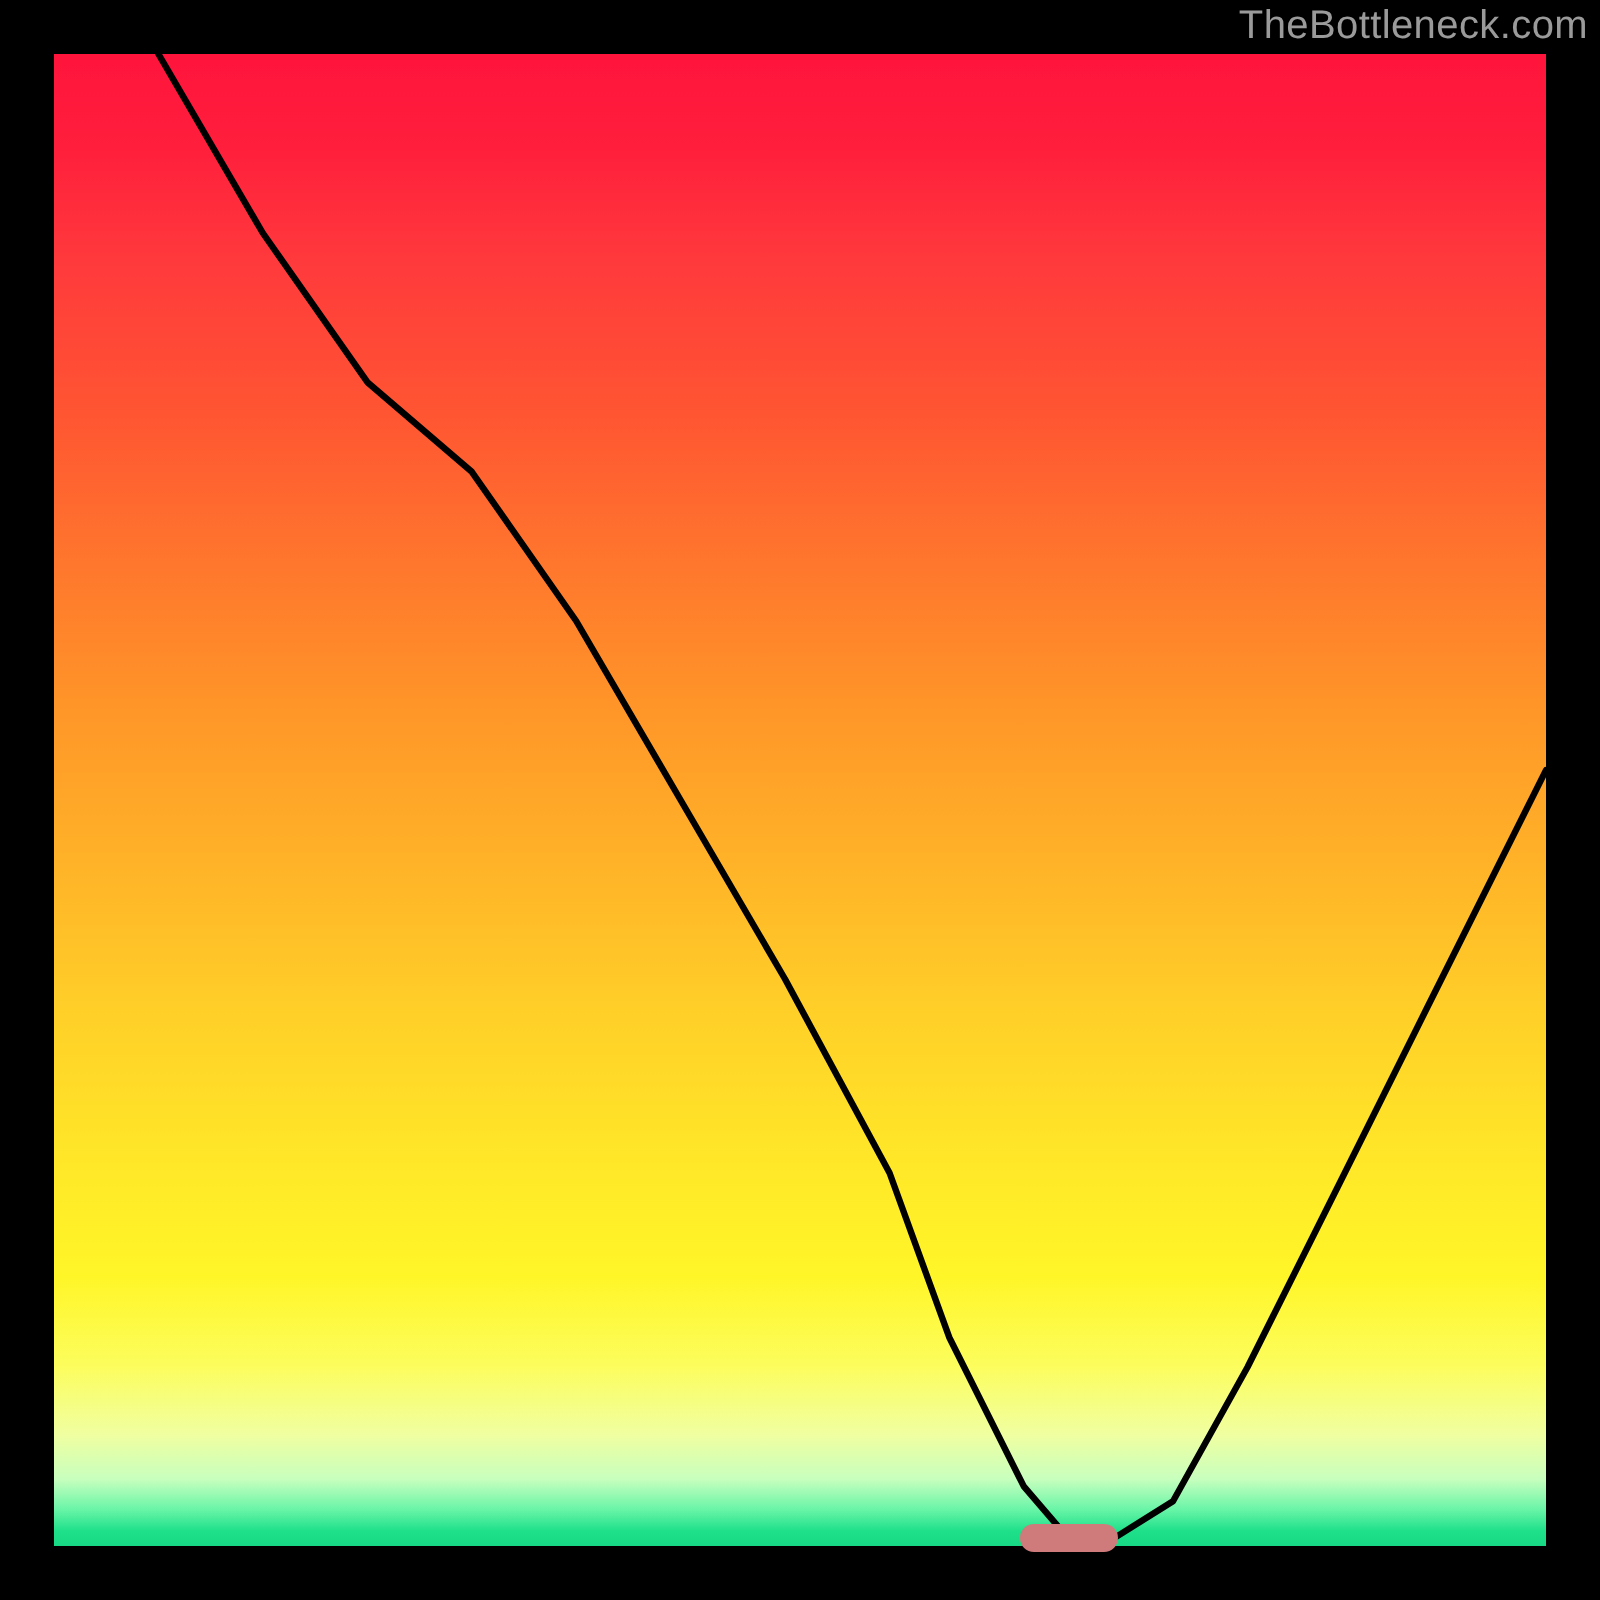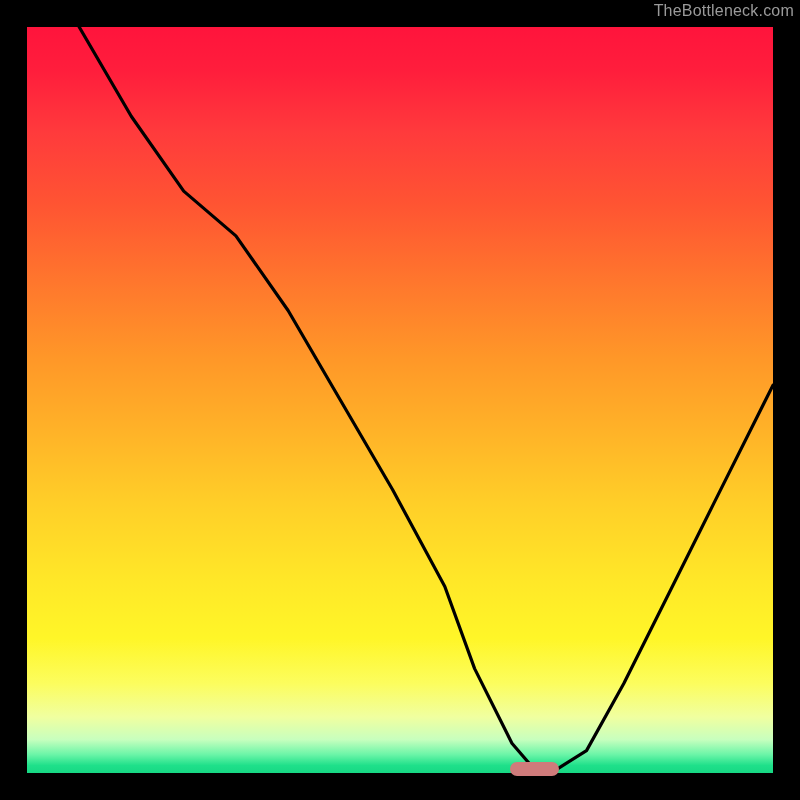--- a/index.html
+++ b/index.html
@@ -49,21 +49,21 @@
     left: 0;
     top: 0;
     width: 746px;
     height: 746px;
   }
   .watermark {
     position: absolute;
     top: 2px;
     right: 6px;
     color: #9a9a9a;
-    font-size: 16px;
+    font-size: 20px;
     font-weight: 500;
     letter-spacing: 0.2px;
     user-select: none;
   }
   .marker {
     position: absolute;
     background: #cf7b7b;
     border-radius: 9px;
   }
 </style>

